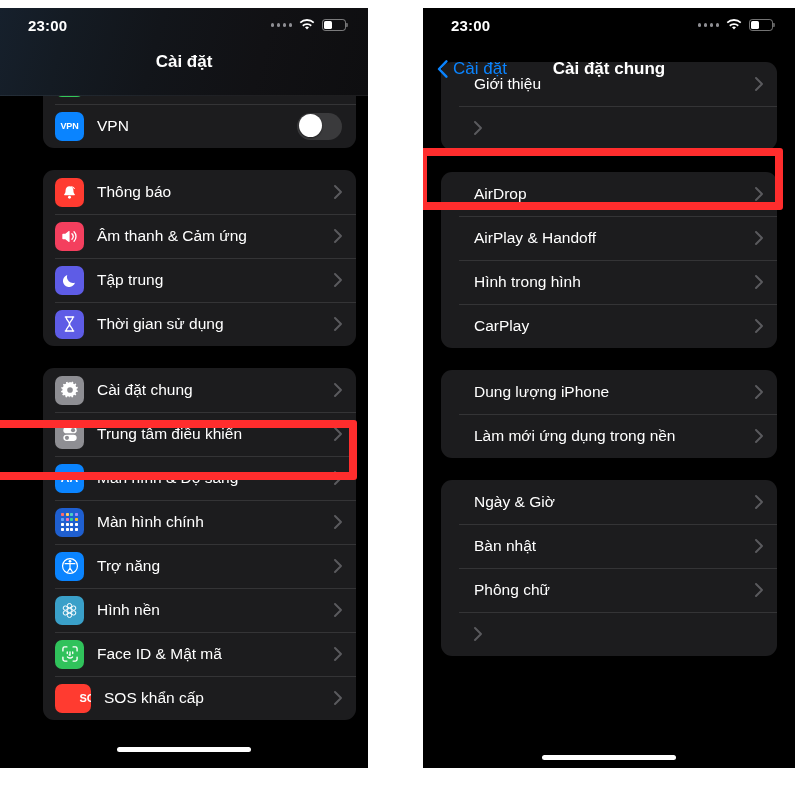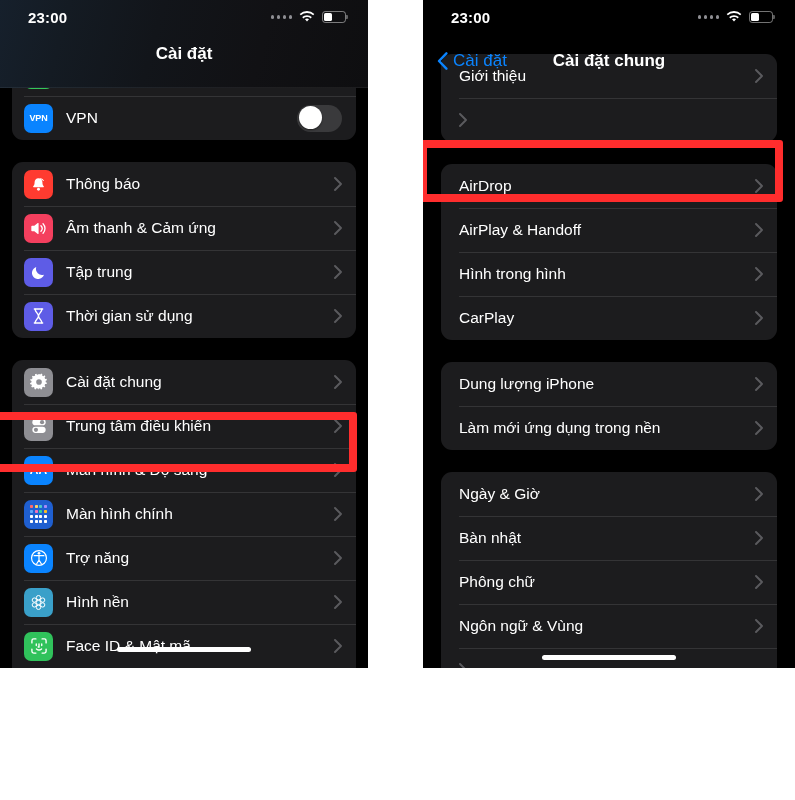--- a/index.html
+++ b/index.html
@@ -6,21 +6,21 @@
   html,body {
     width:795px; height:800px;
     background:#ffffff;
     font-family:"Liberation Sans", sans-serif;
     overflow:hidden;
   }
   #root { position:relative; width:795px; height:800px; background:#ffffff; }
 
   
   .phone {
-    position:absolute; top:0; height:668px;
+    position:absolute; top:8px; height:760px;
     background:#000000; overflow:hidden;
   }
   #phone-left  { left:0px;   width:368px; }
   #phone-right { left:423px; width:372px; }
 
   
   .statusbar {
     position:relative; height:34px;
     display:flex; align-items:center;
     padding:0 22px 0 28px; color:#fff;
@@ -84,21 +84,21 @@
 
   .row{
     position:relative; display:flex; align-items:center;
     min-height:44px; padding-left:12px; padding-right:14px;
     cursor:default;
   }
   .row + .row::before{
     content:""; position:absolute; left:12px; right:0; top:0;
     height:0.5px; background:rgba(255,255,255,.11);
   }
-  #body-right .row{ padding-left:18px; min-height:44px; }
+  #body-right .row{ padding-left:33px; min-height:44px; }
   #body-right .row + .row::before{ left:18px; }
 
   .ico{
     width:29px; height:29px; border-radius:7px;
     flex:none; margin-right:13px;
     display:flex; align-items:center; justify-content:center;
     font-size:11px; font-weight:700; color:#fff;
     overflow:hidden; position:relative;
   }
   .label{ color:#fff; font-size:15.5px; flex:1; line-height:1.2; white-space:nowrap; }
@@ -176,21 +176,21 @@
               </svg>
           </span>
           <span class="batt">
               <span style="width:40%"></span>
             </span>
         </span>
       </div>
       <div class="title">Cài đặt</div>
     </div>
 
-    <div class="body" id="body-left" style="overflow: hidden;">
+    <div class="body" id="body-left" style="overflow: hidden; margin-left: 31px;">
         <div class="group" style="margin-top: -36px;">
           <div class="row">
             <span class="ico i-cellular"></span>
           </div>
           <div class="row">
             <span class="ico i-vpn">VPN</span>
             <span class="label">VPN</span>
             <span class="toggle">
               <i></i>
             </span>
@@ -469,26 +469,20 @@
               <path d="M1 1l6 6-6 6" fill="none" stroke="#8e8e93" stroke-width="1.9" stroke-linecap="round" stroke-linejoin="round"></path>
             </svg>
           </div>
           <div class="row">
             <span class="label">Phông chữ</span>
             <svg class="chev" viewBox="0 0 8 14">
               <path d="M1 1l6 6-6 6" fill="none" stroke="#8e8e93" stroke-width="1.9" stroke-linecap="round" stroke-linejoin="round"></path>
             </svg>
           </div>
           <div class="row">
-            <span class="label">Ngôn ngữ &amp; Vùng</span>
-            <svg class="chev" viewBox="0 0 8 14">
-              <path d="M1 1l6 6-6 6" fill="none" stroke="#8e8e93" stroke-width="1.9" stroke-linecap="round" stroke-linejoin="round"></path>
-            </svg>
-          </div>
-          <div class="row">
             <svg class="chev" viewBox="0 0 8 14">
               <path d="M1 1l6 6-6 6" fill="none" stroke="#8e8e93" stroke-width="1.9" stroke-linecap="round" stroke-linejoin="round"></path>
             </svg>
           </div>
         </div>
       </div>
 
     <div class="redbox" id="redbox-right"></div>
     <div class="homebar"></div>
   </div>

